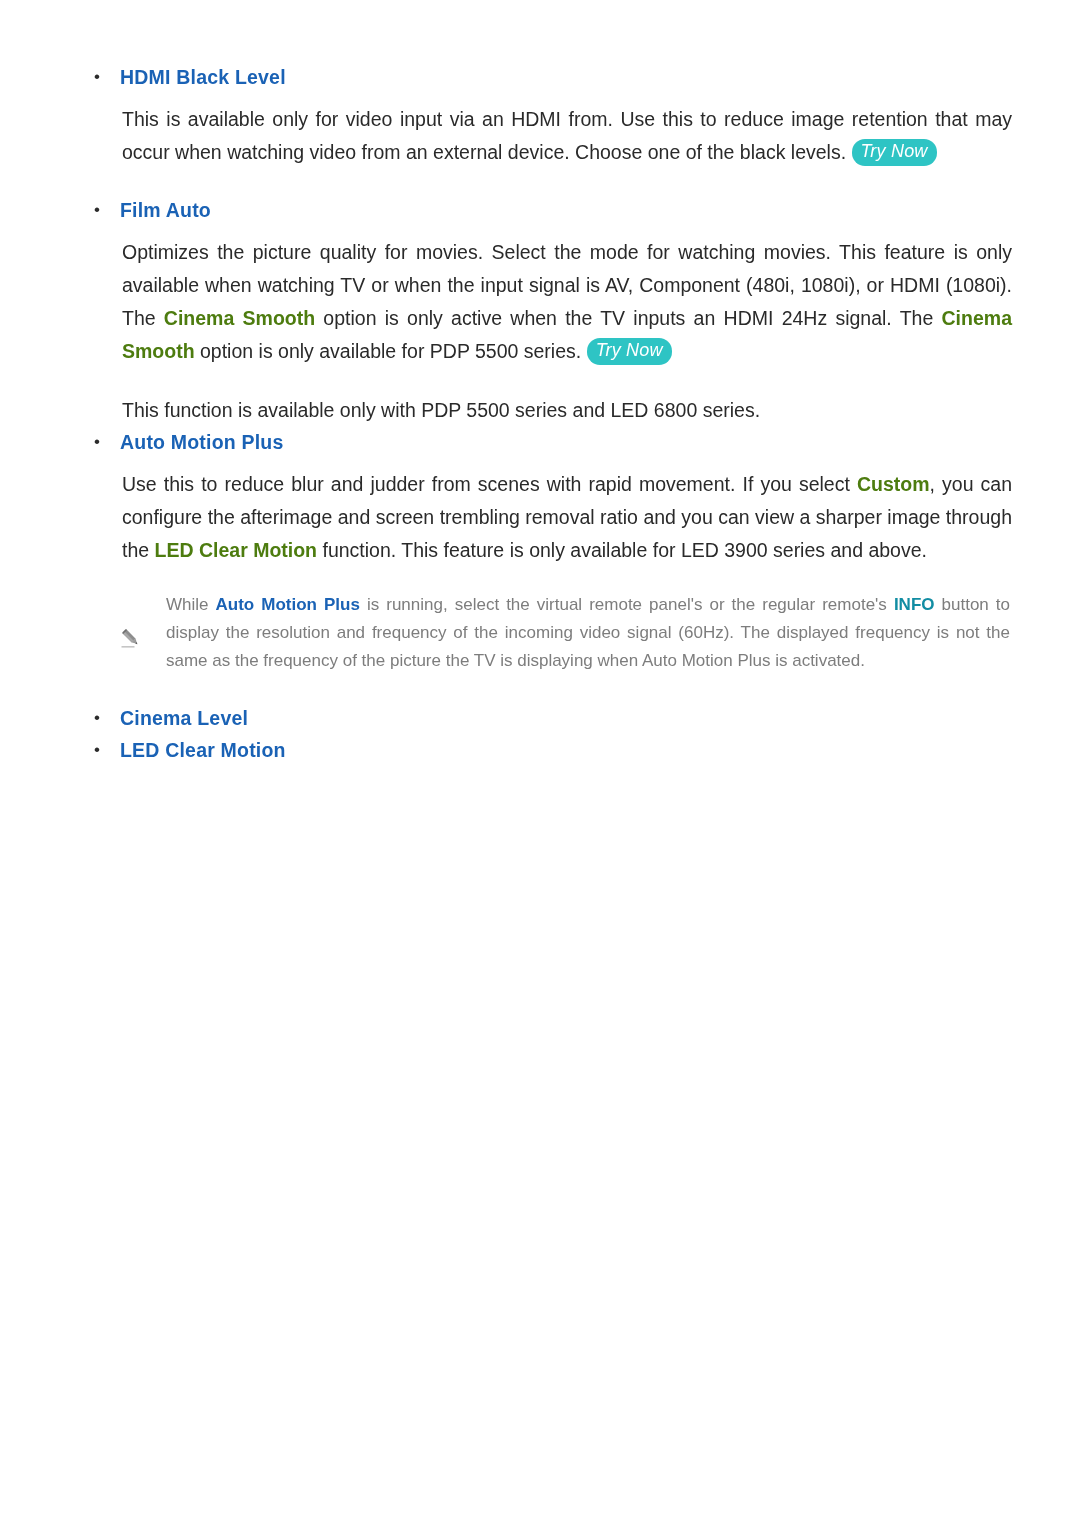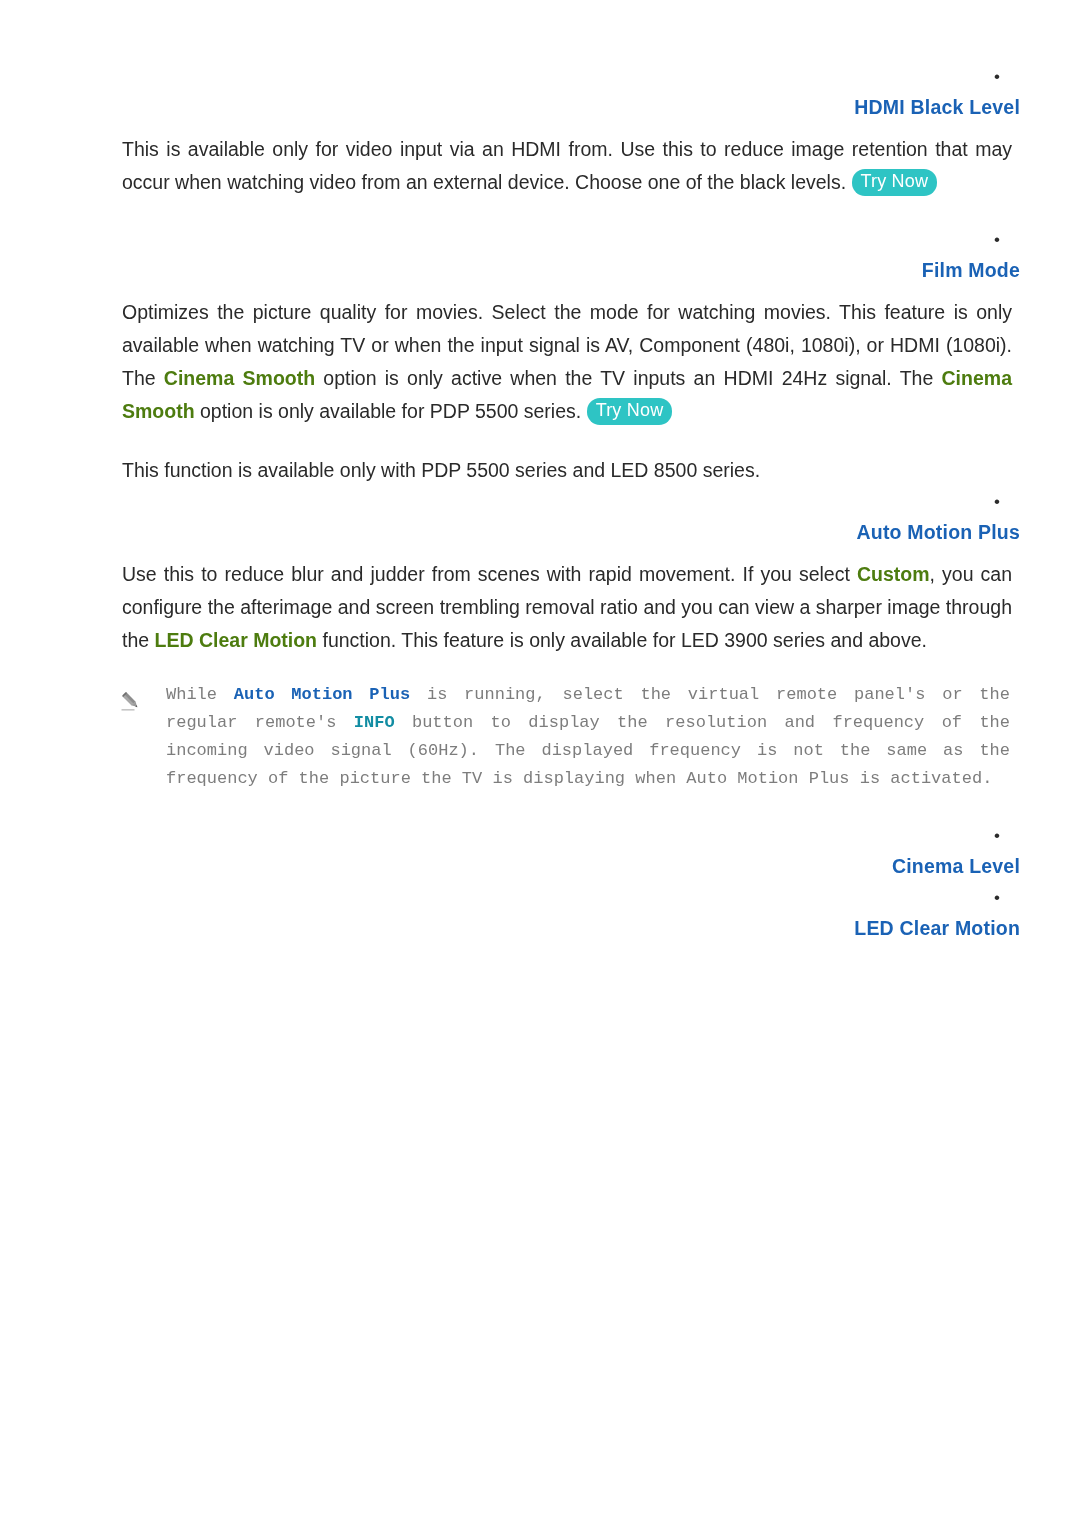--- a/index.html
+++ b/index.html
@@ -22,23 +22,22 @@
     box-sizing: border-box;
     padding: 62px 60px 0 60px;
   }
 
   
   .section {
     margin: 0;
   }
   .heading-row {
     display: flex;
-    align-items: flex-end;
+    align-items: center;
     margin: 0 0 2px 0;
-    flex-direction: column;
   }
   .bullet {
     width: 26px;
     flex: 0 0 26px;
     color: #2b2b2b;
     font-size: 17px;
     line-height: 30px;
     text-align: left;
     padding-left: 34px;
     box-sizing: content-box;
@@ -83,30 +82,30 @@
     background: #2ec4c4;
     color: #ffffff;
     border-radius: 13px;
     padding: 1px 9px 3px 9px;
     font-size: 18px;
     line-height: 23px;
     font-weight: normal;
     vertical-align: 2px;
     white-space: nowrap;
     letter-spacing: 0.2px;
+    font-style: italic;
   }
 
   
   .note {
     display: flex;
-    align-items: flex-start;
+    align-items: center;
     margin: 24px 0 0 0;
     padding-left: 60px;
     padding-right: 10px;
-    font-family: Liberation Mono, monospace;
   }
   .note-icon {
     flex: 0 0 46px;
     width: 46px;
     padding-top: 9px;
   }
   .note-icon svg { display: block; }
   .note-body {
     flex: 1 1 auto;
     font-size: 17px;
@@ -130,30 +129,30 @@
     </div>
     <p class="para first gap-after">
       <span>This is available only for video input via an HDMI from. Use this to reduce image retention that may occur when watching video from an external device. Choose one of the black levels.</span>
       <span class="trynow">Try Now</span>
     </p>
   </div>
 
   <div class="section">
     <div class="heading-row">
       <span class="bullet"></span>
-      <span class="heading-text">Film Mode</span>
+      <span class="heading-text">Film Auto</span>
     </div>
     <p class="para first gap-after">
       <span>Optimizes the picture quality for movies. Select the mode for watching movies. This feature is only available when watching TV or when the input signal is AV, Component (480i, 1080i), or HDMI (1080i). The </span><span class="lnk">Cinema Smooth</span><span> option is only active when the TV inputs an HDMI 24Hz signal. The </span><span class="lnk">Cinema Smooth</span><span> option is only available for PDP 5500 series.</span>
       <span class="trynow">Try Now</span>
     </p>
   </div>
 
   <div class="section">
-    <p class="para first">This function is available only with PDP 5500 series and LED 8500 series.</p>
+    <p class="para first">This function is available only with PDP 5500 series and LED 6800 series.</p>
   </div>
 
   <div class="section">
     <div class="heading-row">
       <span class="bullet"></span>
       <span class="heading-text">Auto Motion Plus</span>
     </div>
     <p class="para first">
       <span>Use this to reduce blur and judder from scenes with rapid movement. If you select </span><span class="lnk">Custom</span><span>, you can configure the afterimage and screen trembling removal ratio and you can view a sharper image through the </span><span class="lnk">LED Clear Motion</span><span> function. This feature is only available for LED 3900 series and above.</span>
     </p>

